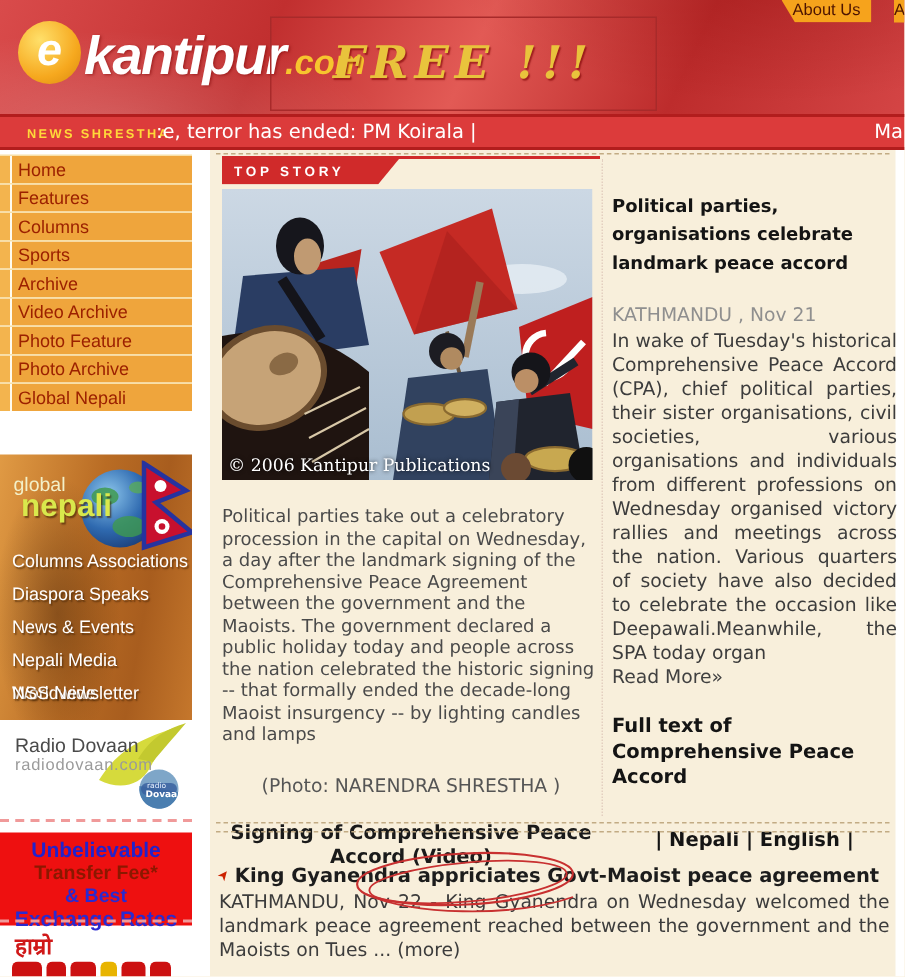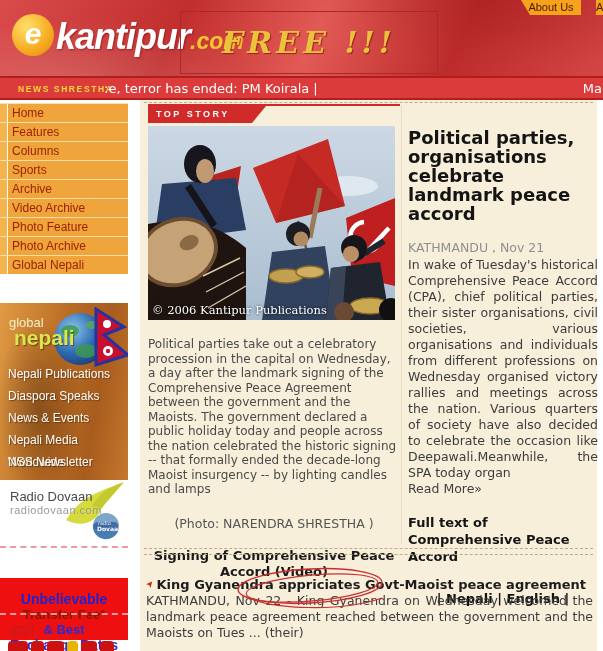--- a/index.html
+++ b/index.html
@@ -55,21 +55,21 @@
     text-shadow:1px 1px 1px rgba(60,30,0,.55); cursor:pointer; }
 
   
   .radio { position:absolute; left:0; top:480px; width:128px; height:66px; background:#fff; }
   .radio-title { position:absolute; left:10px; top:9px; color:#4a4a4a; font:13px "Liberation Sans",sans-serif; }
   .radio-url { position:absolute; left:10px; top:24px; color:#9a9a9a; font:11px "Liberation Sans",sans-serif; letter-spacing:.5px; }
   .radio-art { position:absolute; right:2px; top:0; }
 
   
   .dashline { position:absolute; left:0; width:128px; height:0; border-top:2px dashed #f09a9a; }
-  .ad { position:absolute; left:0; top:578px; width:128px; height:62px; background:#ee1010; text-align:center; padding-top:13px; }
+  .ad { position:absolute; left:0; top:555px; width:128px; height:62px; background:#ee1010; text-align:center; padding-top:3px; }
   .ad-l1 { color:#2222cc; font:bold 14px/16px "Liberation Sans",sans-serif; }
   .ad-l2 { color:#8b1800; font:bold 13px/15px "Liberation Sans",sans-serif; }
   .ad-l3 { color:#2a2ad0; font:bold 13px/15px "Liberation Sans",sans-serif; }
   .ad-l4 { color:#2a2ad0; font:bold 14px/16px "Liberation Sans",sans-serif; }
 
   
   .hamro { position:absolute; left:10px; top:620px; color:#d01818; font:bold 15px "Liberation Sans",sans-serif; }
   .plogo { position:absolute; left:8px; top:641px; width:112px; height:10px; overflow:hidden; }
   .plogo span { display:inline-block; background:#cc1111; height:16px; border-radius:4px 4px 0 0; margin-right:3px; vertical-align:top; }
   .plogo .b1{width:20px} .plogo .b2{width:13px} .plogo .b3{width:17px}
@@ -85,21 +85,21 @@
     letter-spacing:2.5px; padding-left:8px; clip-path:polygon(0 0,100% 0,calc(100% - 14px) 100%,0 100%); }
 
   .left-col { position:absolute; left:8px; top:4px; width:252px; }
   .photo { position:relative; width:247px; height:194px; margin-top:3px; cursor:pointer; }
   .credit { position:absolute; left:4px; bottom:3px; color:#fff; font:11.5px "DejaVu Serif",serif; text-shadow:0 0 3px rgba(0,0,0,.8);margin-top:48px; }
   .caption { margin-top:17px; width:252px; text-align:left; color:#4a4a4a; font-size:12px; line-height:14.5px; }
   .photo-by { margin-top:19px; text-align:center; color:#555; font-size:12.5px; }
   .video-link { margin-top:17px; text-align:center; color:#1a1a1a; font-weight:bold; font-size:13px; line-height:16px; cursor:pointer; }
 
   .right-col { position:absolute; left:268px; top:28px; width:190px; }
-  .headline { color:#141414; font-weight:bold; font-size:18px; line-height:19px; }
+  .headline { color:#141414; font-weight:bold; font-size:12px; line-height:19px; }
   .dateline { margin-top:17px; color:#8f8f8f; font-size:12.5px; }
   .body-text { margin-top:2px; text-align:justify; color:#3c3c3c; font-size:12.5px; line-height:16px; }
   .read-more { color:#404040; font-size:12.5px; cursor:pointer; }
   .full-text { margin-top:18px; color:#141414; font-weight:bold; font-size:13px; line-height:17px; cursor:pointer; }
   .langs { margin-top:26px; text-align:center; color:#141414; font-weight:bold; font-size:13px; }
   .langs span { cursor:pointer; }
   .langs .sep { cursor:default; }
 
   .hbanner { position:absolute; left:6px; top:457px; width:92px; }
   .hl-item { position:absolute; left:6px; top:477px; width:447px; }
@@ -157,21 +157,21 @@
     <ellipse cx="34" cy="44" rx="11" ry="7" fill="#3f9a4f" opacity=".8"></ellipse>
     <ellipse cx="40" cy="18" rx="6" ry="4" fill="#57aa5a" opacity=".8"></ellipse>
     <path d="M44,2 L72,20 L52,28 L76,48 L44,58 Z" fill="#c8102e" stroke="#26339f" stroke-width="3"></path>
     <circle cx="55" cy="17" r="4" fill="#fff"></circle>
     <circle cx="56" cy="44" r="5" fill="#fff"></circle>
     <circle cx="56" cy="44" r="2.2" fill="#c8102e"></circle>
   </svg>
   <div class="gn-word1">global</div>
   <div class="gn-word2">nepali</div>
   <div class="gn-links">
-    <div class="gn-link">Nepali Publications</div>
+    <div class="gn-link">Columns Associations</div>
     <div class="gn-link">Diaspora Speaks</div>
     <div class="gn-link">News &amp; Events</div>
     <div class="gn-link">Nepali Media Worldwide</div>
     <div class="gn-link">NSS Newsletter</div>
   </div>
 </div>
 
 <div class="radio">
   <svg class="radio-art" width="64" height="62" viewBox="0 0 64 62">
     <path d="M4,40 C18,18 34,12 58,4 C46,16 42,24 38,32 C31,44 18,47 4,40 Z" fill="#d6da3c"></path>
@@ -281,20 +281,20 @@
       <span class="sep">|</span>
       <span>English</span>
       <span class="sep">|</span>
     </div>
   </div>
 
   <div class="dotted" style="top:448px"></div>
   <div class="dotted" style="top:454px"></div>
   <div class="hl-item">
     <div class="hl-title"><span class="hl-arrow">➤</span><span>King Gyanendra appriciates Govt-Maoist peace agreement</span></div>
-    <div class="hl-body"><span>KATHMANDU, Nov 22  -  King Gyanendra on Wednesday welcomed the landmark peace agreement reached between the government and the Maoists on Tues ... </span><span class="hl-more">(their)</span></div>
+    <div class="hl-body"><span>KATHMANDU, Nov 22  -  King Gyanendra on Wednesday welcomed the landmark peace agreement reached between the government and the Maoists on Tues ... </span><span class="hl-more">(more)</span></div>
   </div>
   <svg class="ellipse-svg" width="160" height="52" viewBox="0 0 160 52">
     <ellipse cx="78" cy="24" rx="72" ry="17" fill="none" stroke="#c83030" stroke-width="1.4" transform="rotate(-3 78 24)"></ellipse>
     <ellipse cx="80" cy="26" rx="66" ry="13" fill="none" stroke="#c83030" stroke-width="1.2" transform="rotate(-5 80 26)"></ellipse>
     <path d="M12,34 C40,48 110,50 150,36" fill="none" stroke="#c83030" stroke-width="1.2"></path>
   </svg>
 </div>
 
 </body></html>

